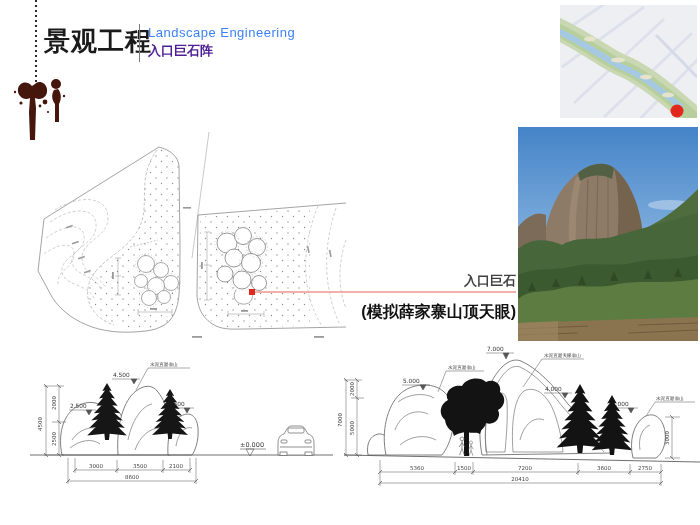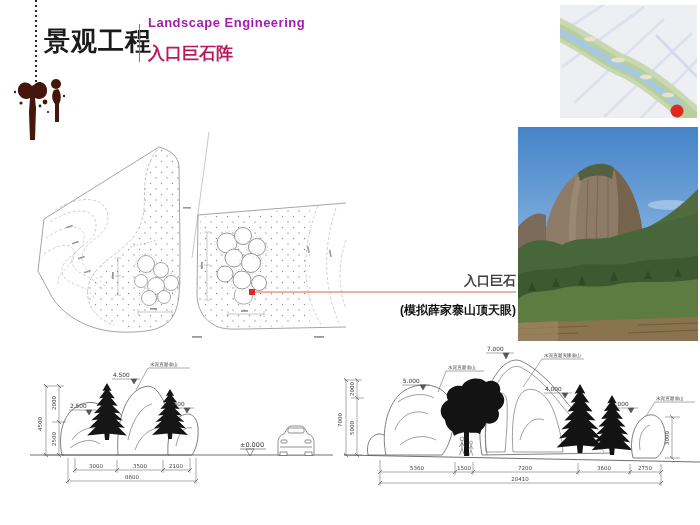--- a/index.html
+++ b/index.html
@@ -4,25 +4,25 @@
 <style>
   html,body{margin:0;padding:0;}
   body{width:700px;height:525px;position:relative;background:#ffffff;overflow:hidden;
        font-family:"Liberation Sans","DejaVu Sans",sans-serif;}
   .abs{position:absolute;}
   
   #dotline{left:35px;top:0;width:2px;height:84px;
      background:repeating-linear-gradient(to bottom,#2a2a2a 0 2px,transparent 2px 5px);}
   #title-cn{left:44px;top:24px;font-size:26px;font-weight:bold;color:#1a1a1a;letter-spacing:1px;}
   #title-divider{left:139px;top:24px;width:1px;height:38px;background:#7a7a7a;}
-  #title-en{left:148px;top:15px;font-size:13px;font-weight:bold;color:#a21caf;letter-spacing:.5px;}
-  #subtitle{left:148px;top:42px;font-size:17px;font-weight:bold;color:#be185d;}
+  #title-en{left:148px;top:25px;font-size:13px;font-weight:normal;color:#3b82f6;letter-spacing:.5px;}
+  #subtitle{left:148px;top:42px;font-size:13px;font-weight:bold;color:#4c1d95;}
   
   #callout-label{left:256px;top:272px;width:260px;text-align:right;font-size:13px;font-weight:bold;color:#404040;}
-  #callout-note{left:256px;top:302px;width:260px;text-align:right;font-size:12px;font-weight:bold;color:#111;}
+  #callout-note{left:256px;top:302px;width:260px;text-align:right;font-size:16px;font-weight:bold;color:#111;}
   svg text{font-family:"DejaVu Sans",sans-serif;fill:#3a3a3a;}
   svg .dim{font-size:5.5px;fill:#444;}
   svg .mark{font-size:5.8px;fill:#333;}
   svg .mat{font-size:4.6px;fill:#333;}
 </style>
 </head>
 <body>
 
 <div class="abs" id="dotline"></div>
 <div class="abs" id="title-cn">景观工程</div>

